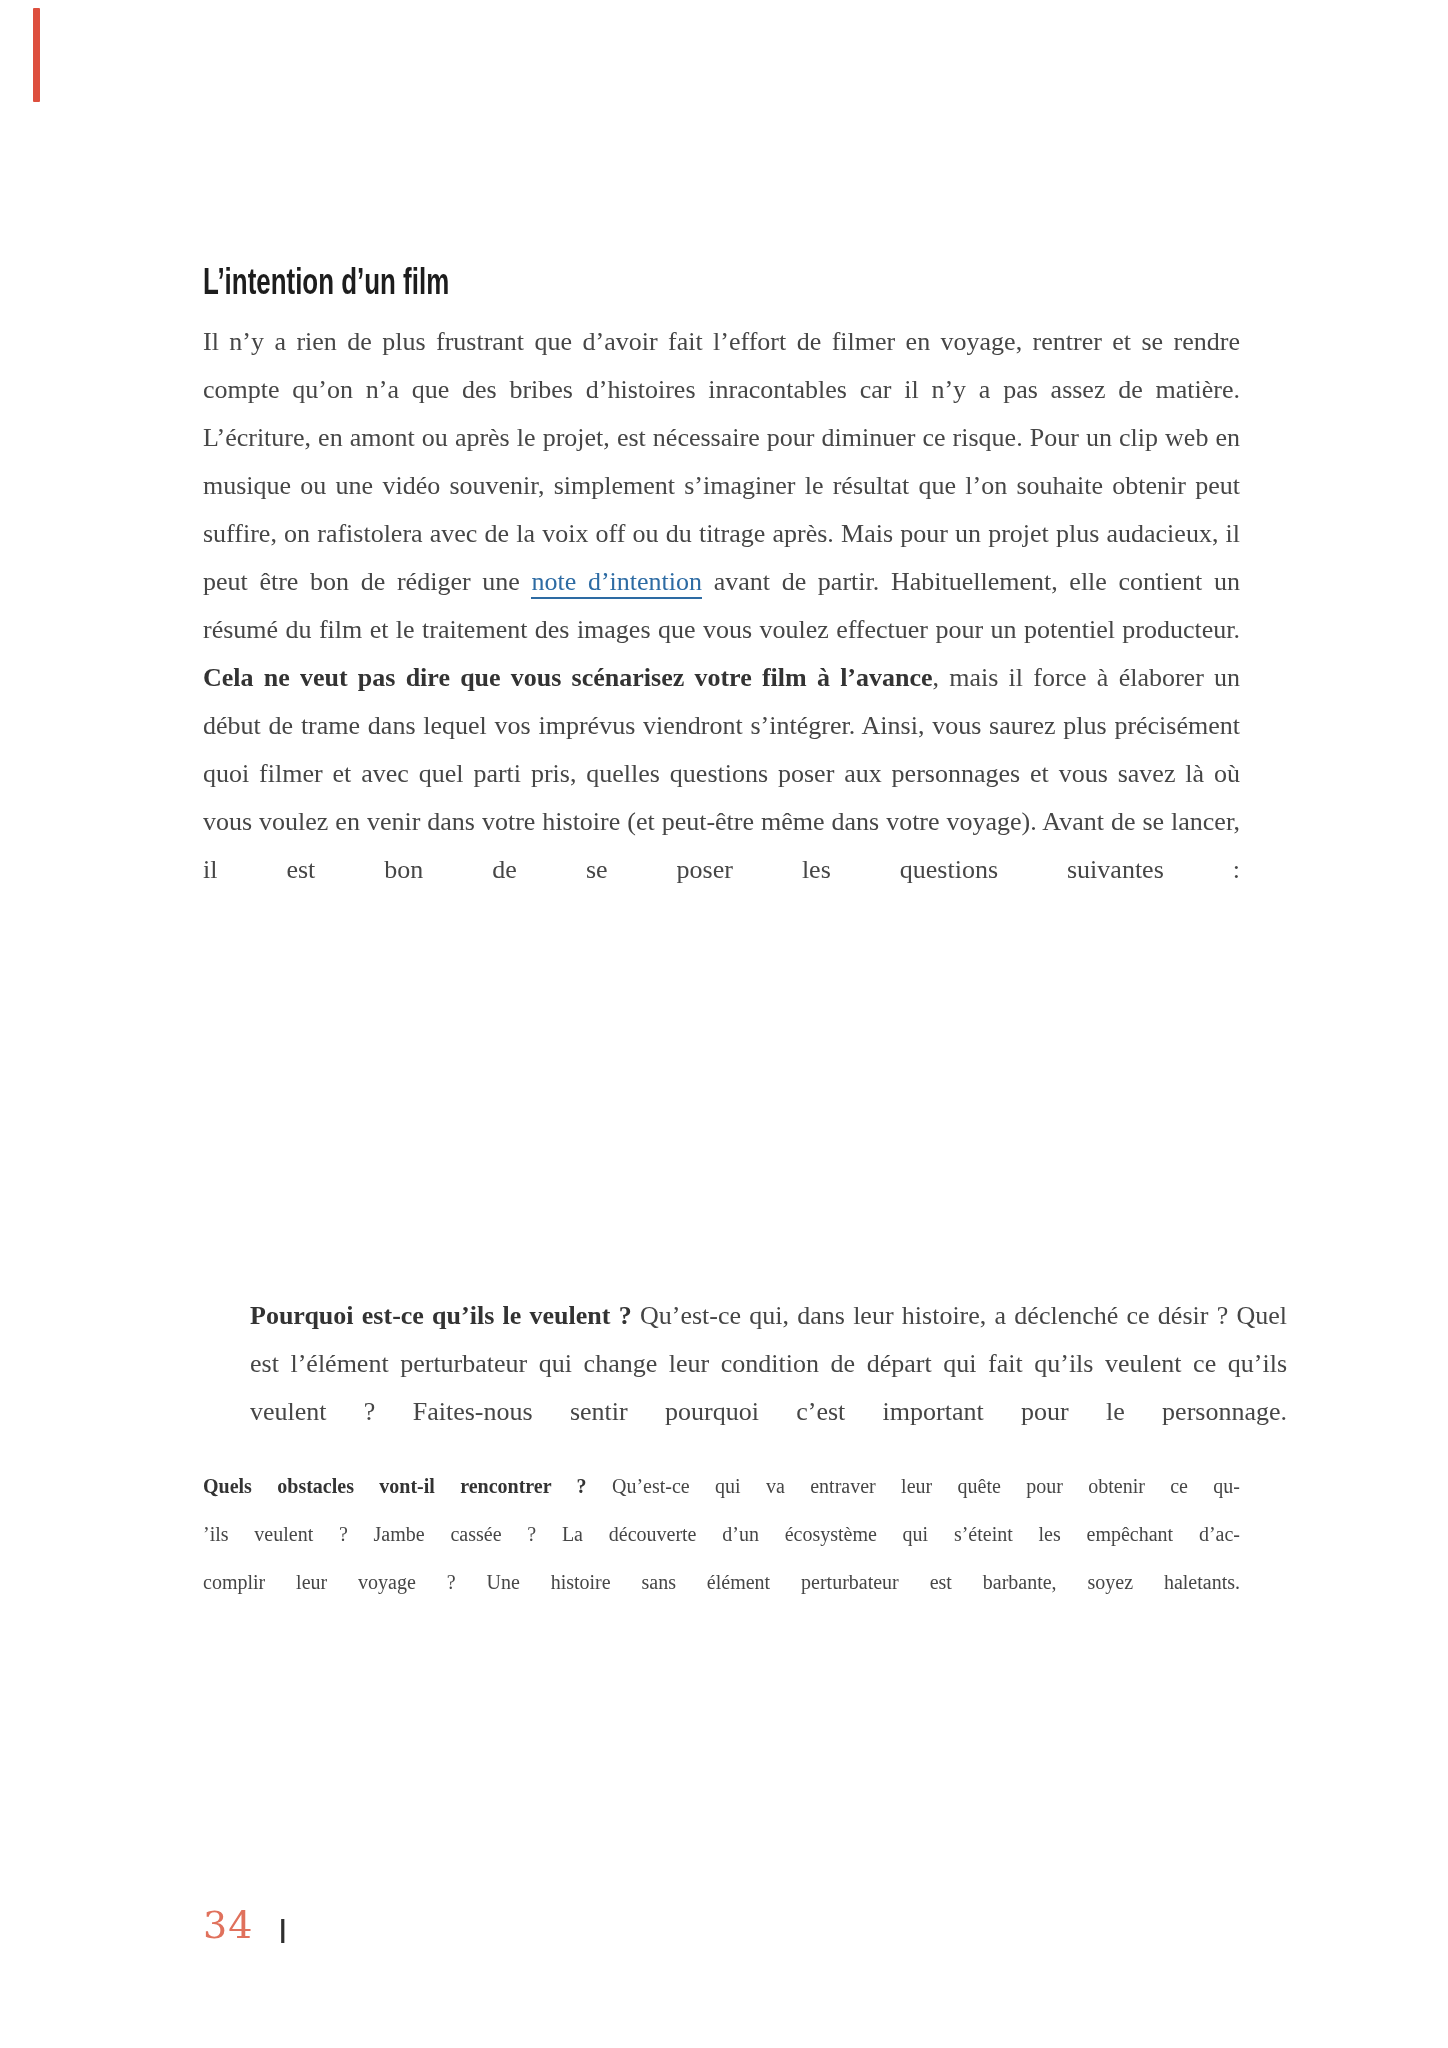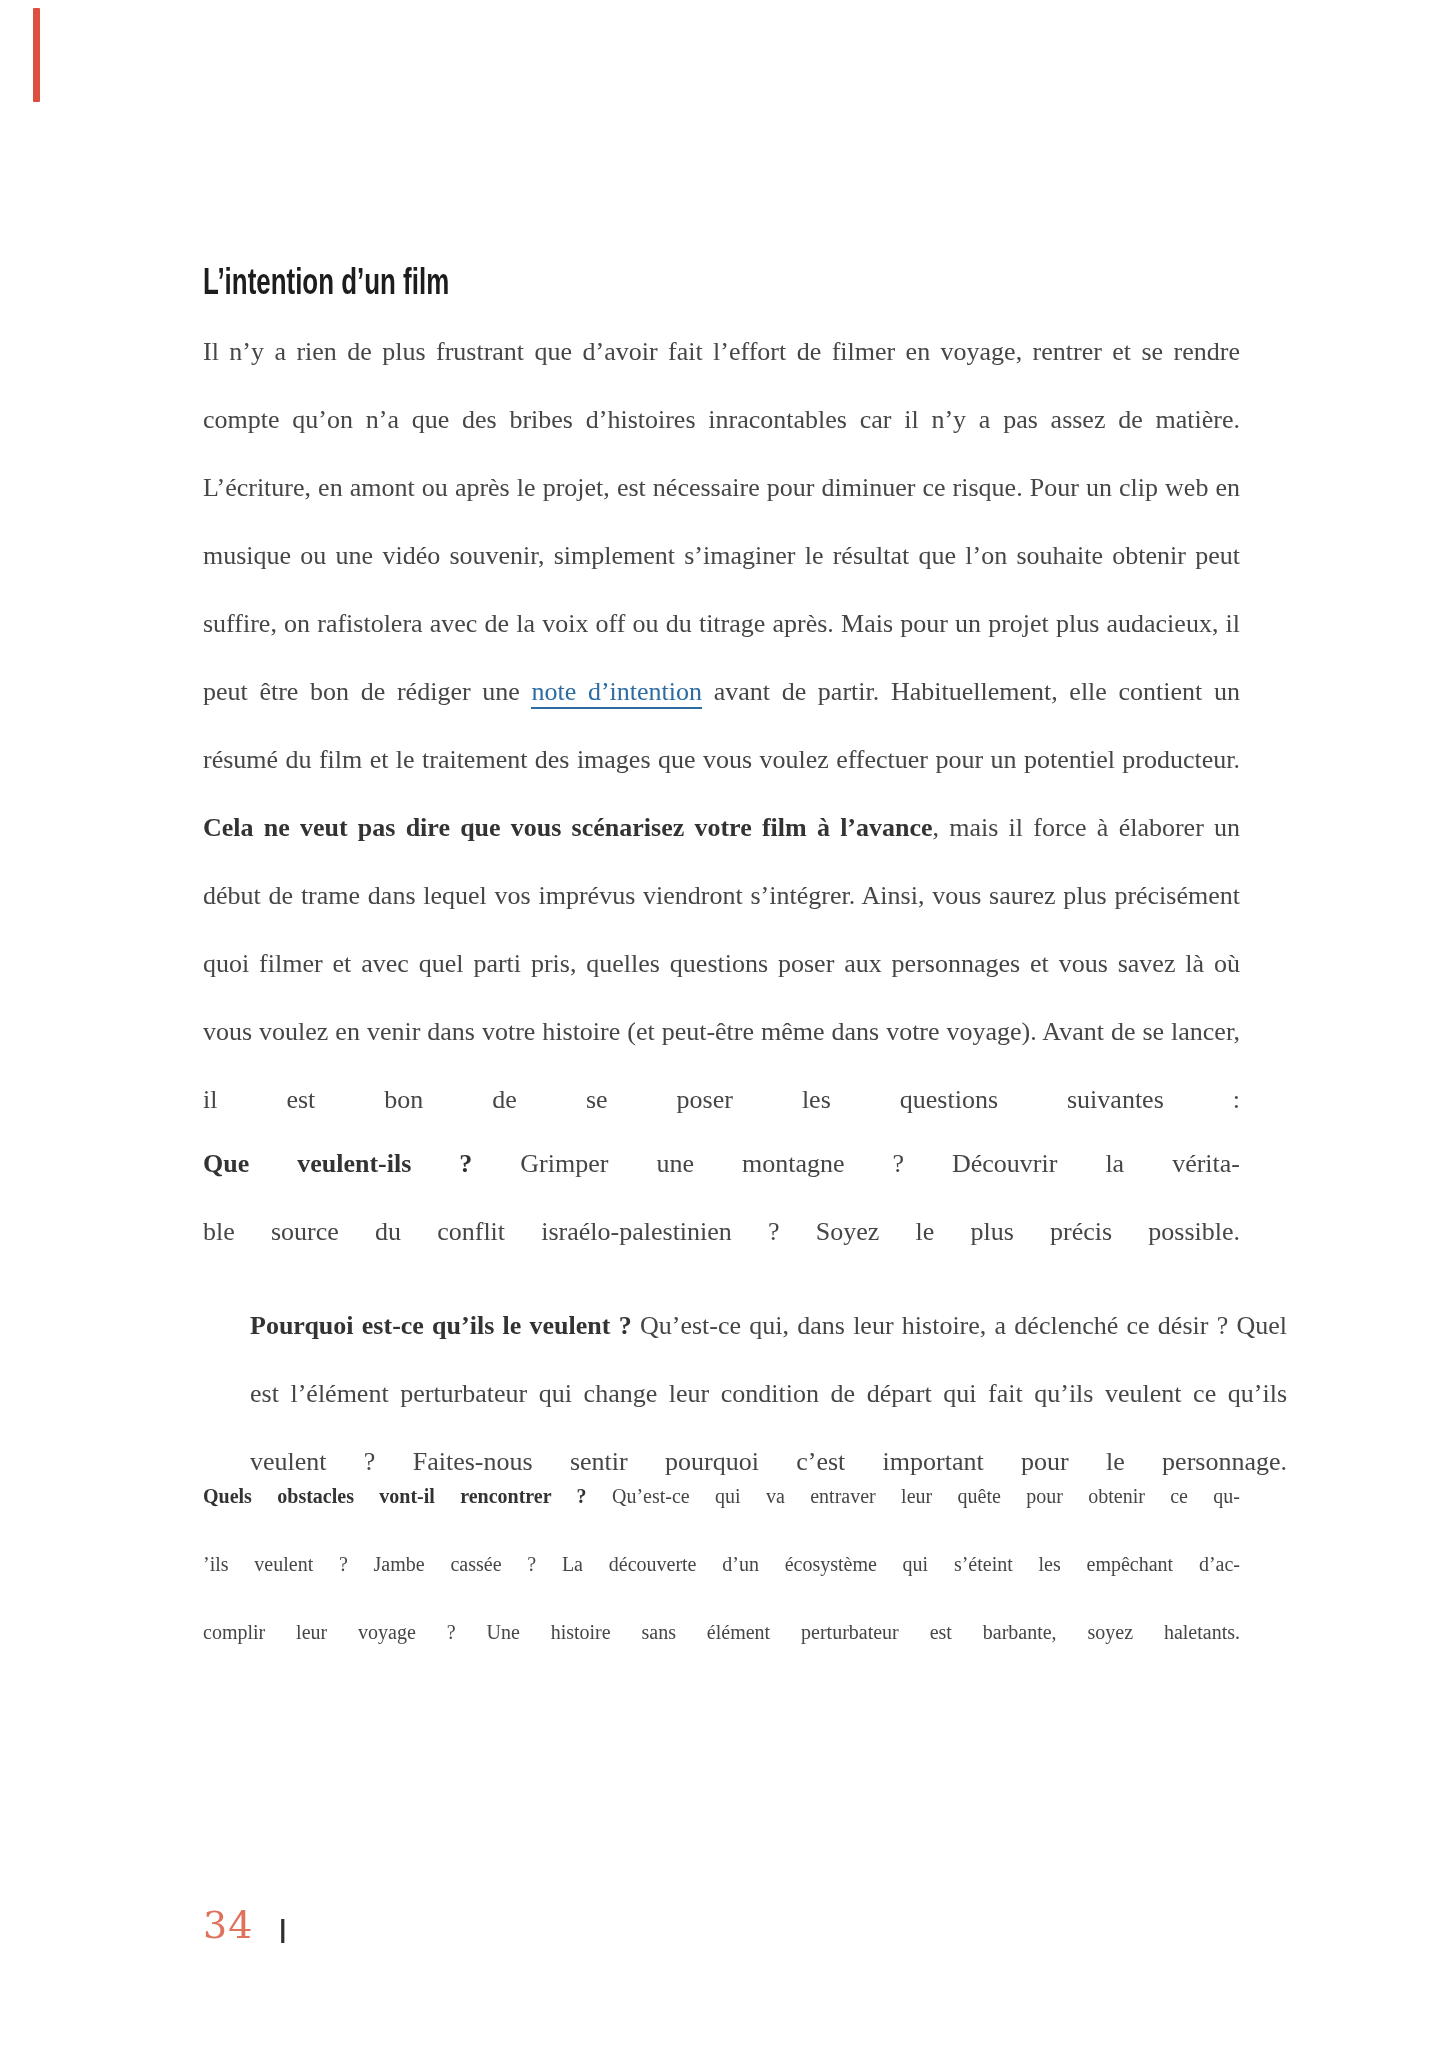--- a/index.html
+++ b/index.html
@@ -17,21 +17,21 @@
   .heading{
     position:absolute;left:203px;top:240px;
     font-family:"Liberation Sans", sans-serif;
     font-weight:bold;font-size:36px;line-height:1;
     color:#1d1d1d;
     transform:scaleX(0.72);transform-origin:left center;
     white-space:nowrap;
   }
   .para{
     position:absolute;left:203px;width:1037px;
-    font-size:26px;line-height:68px;color:#464646;
+    font-size:26px;line-height:48px;color:#464646;
     text-align:justify;text-align-last:justify;
     margin:0;
   }
   .flow{white-space:normal;}
   .forced{white-space:pre-line;}
   .tight{font-size:20px;word-spacing:-0.14em;}
   .para strong{font-weight:bold;color:#333333;}
   a.note-link{
     color:#2d6ba3;text-decoration:none;
     border-bottom:2px solid #2d6ba3;padding-bottom:1px;
@@ -67,22 +67,20 @@
 
 <div id="page">
 
   <div class="edge-marker"></div>
 
   <h1 class="heading">L’intention d’un film</h1>
 
   <p class="para flow p-intro"><span>Il n’y a rien de plus frustrant que d’avoir fait l’effort de filmer en voyage, rentrer et se rendre compte qu’on n’a que des bribes d’histoires inracontables car il n’y a pas assez de matière. L’écriture, en amont ou après le projet, est nécessaire pour diminuer ce risque. Pour un clip web en musique ou une vidéo souvenir, simplement s’imaginer le résultat que l’on souhaite obtenir peut suffire, on rafistolera avec de la voix off ou du titrage après. Mais pour un projet plus audacieux, il peut être bon de rédiger une </span><a class="note-link">note d’intention</a><span> avant de partir. Habituellement, elle contient un résumé du film et le traitement des images que vous voulez effectuer pour un potentiel producteur. </span><strong>Cela ne veut pas dire que vous scénarisez votre film à l’avance</strong><span>, mais il force à élaborer un début de trame dans lequel vos imprévus viendront s’intégrer. Ainsi, vous saurez plus précisément quoi filmer et avec quel parti pris, quelles questions poser aux personnages et vous savez là où vous voulez en venir dans votre histoire (et peut-être même dans votre voyage). Avant de se lancer, il est bon de se poser les questions suivantes :</span></p>
 
 
-  <p class="para forced p-want"><strong>Que veulent-ils ?</strong><span> Grimper une montagne ? Découvrir la vérita-
-ble source du conflit israélo-palestinien ? Soyez le plus précis possible.</span></p>
 
   <p class="para flow p-why"><strong>Pourquoi est-ce qu’ils le veulent ?</strong><span> Qu’est-ce qui, dans leur histoire, a déclenché ce désir ? Quel est l’élément perturbateur qui change leur condition de départ qui fait qu’ils veulent ce qu’ils veulent ? Faites-nous sentir pourquoi c’est important pour le personnage.</span></p>
 
   <p class="para forced tight p-obstacles"><strong>Quels obstacles vont-il rencontrer ?</strong><span> Qu’est-ce qui va entraver leur quête pour obtenir ce qu-
 ’ils veulent ? Jambe cassée ? La découverte d’un écosystème qui s’éteint les empêchant d’ac-
 complir leur voyage ? Une histoire sans élément perturbateur est barbante, soyez haletants.</span></p>
 
 
   <div class="footer">
     <span class="page-number">34</span>

